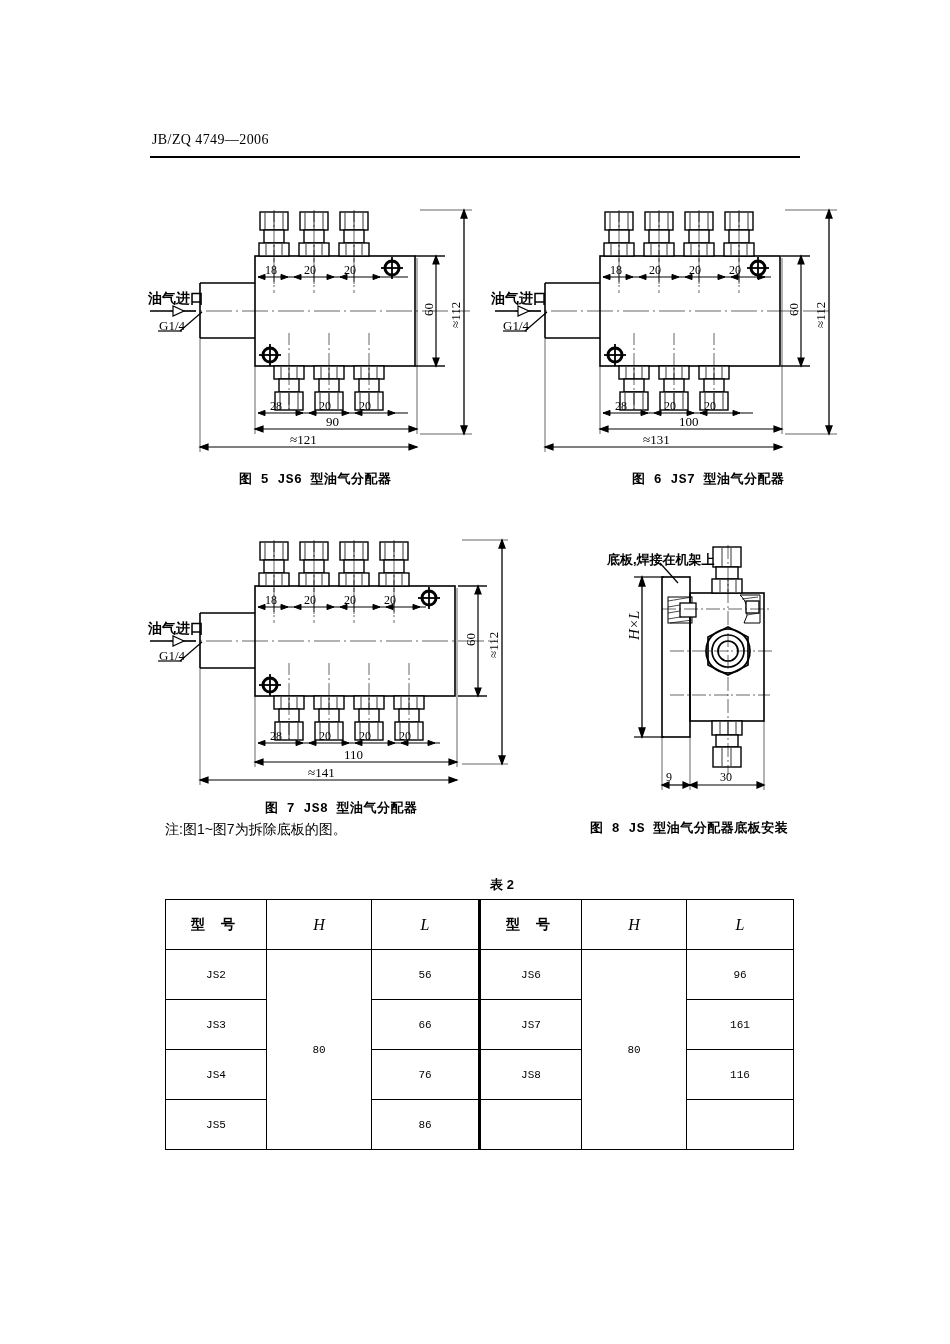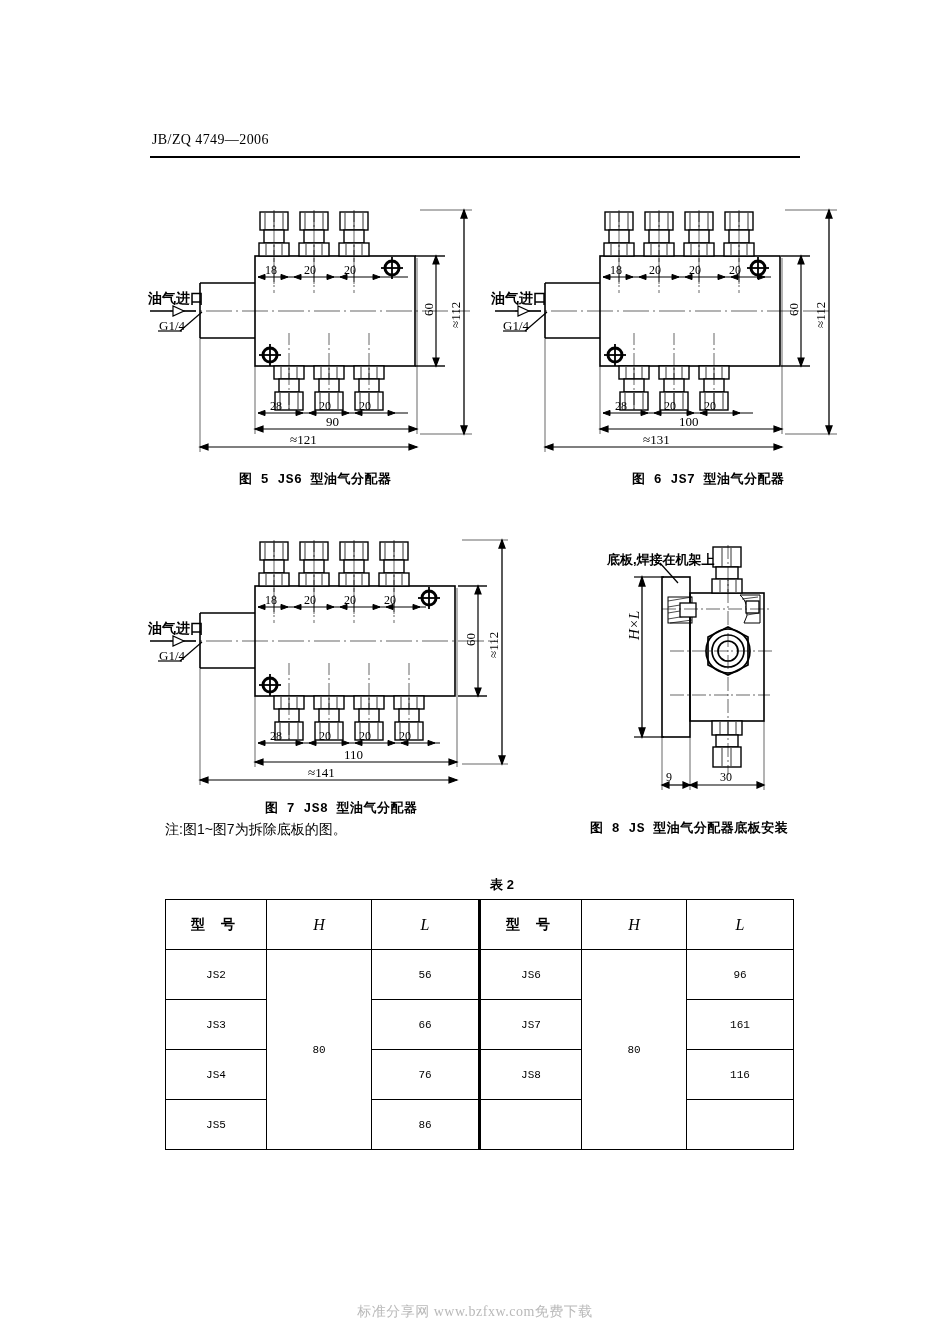--- a/index.html
+++ b/index.html
@@ -848,15 +848,14 @@
       </tr>
       <tr>
         <td>JS5</td>
         <td>86</td>
         <td class="thick-left blank-cell"></td>
         <td class="blank-cell"></td>
       </tr>
     </tbody>
   </table>
 
-  <div class="footer">标准分享网 www.bzfxw.com免费下载</div>
 
 </div>
 
 </body></html>

